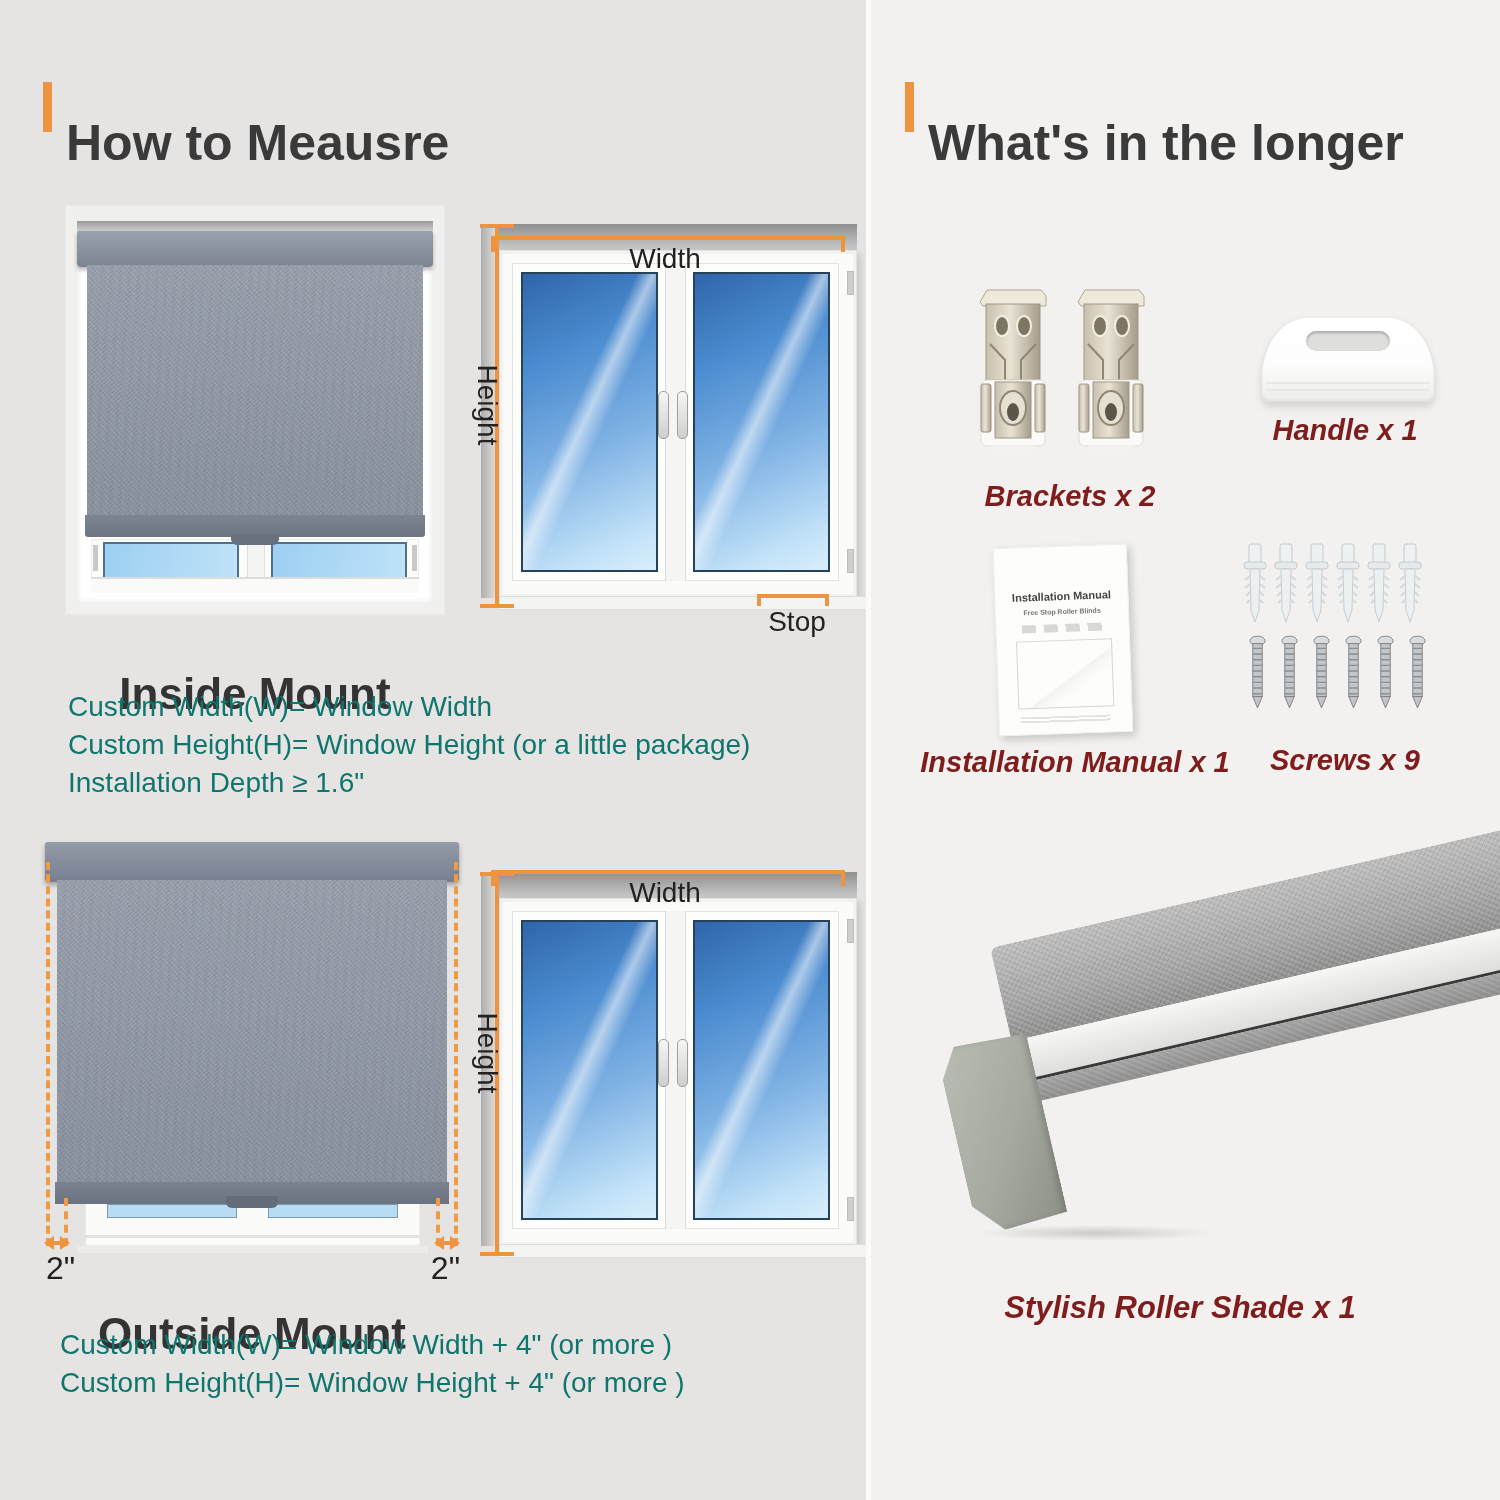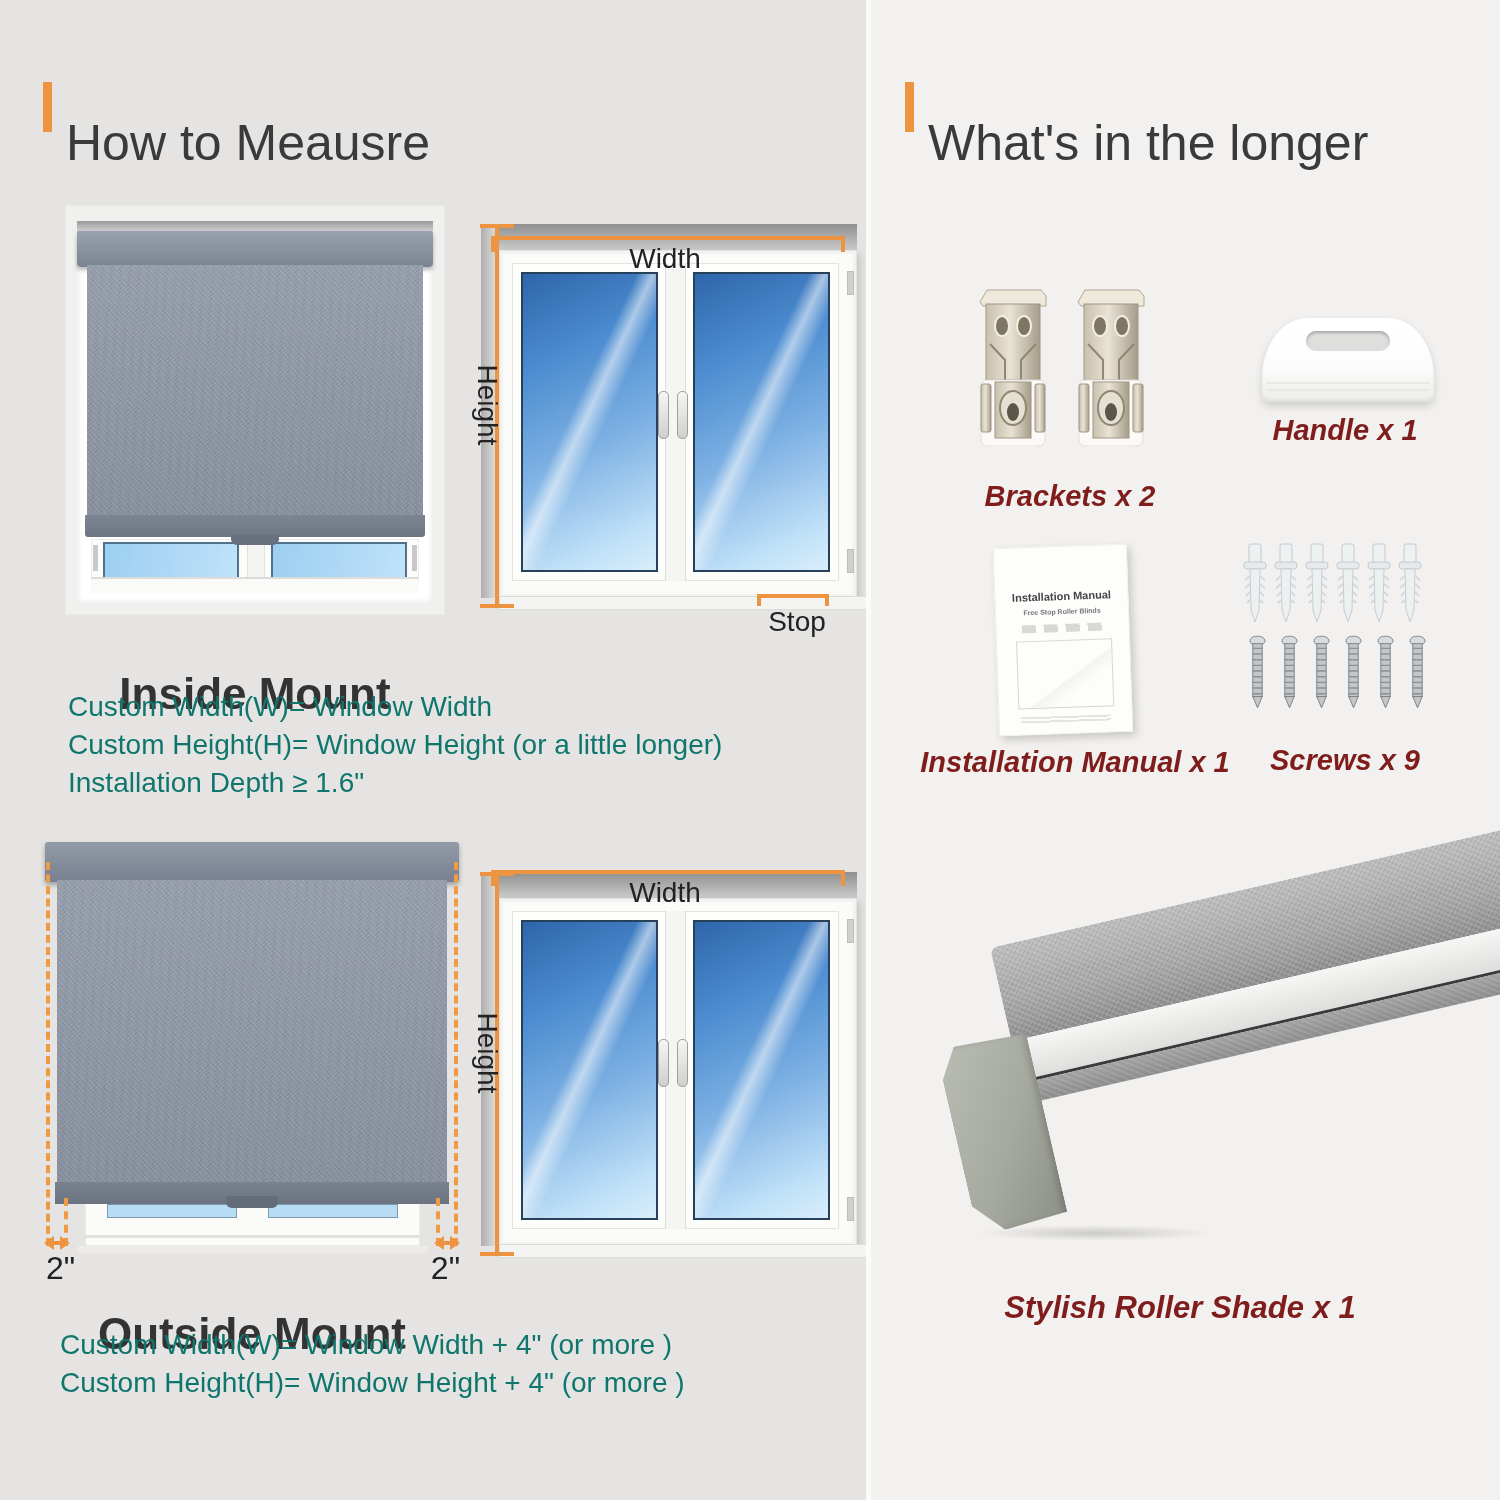--- a/index.html
+++ b/index.html
@@ -6,21 +6,21 @@
   body{font-family:"Liberation Sans", sans-serif;}
   #canvas{position:relative;width:1500px;height:1500px;overflow:hidden;background:#e5e4e2;}
 
   
   #panel-left{position:absolute;left:0;top:0;width:867px;height:1500px;background:#e5e4e2;}
   #panel-right{position:absolute;left:871px;top:0;width:629px;height:1500px;background:#f2f1ef;}
   #divider{position:absolute;left:866px;top:0;width:6px;height:1500px;background:#fbfbfa;}
 
   
   .accent-bar{position:absolute;width:9px;height:50px;background:#ee9440;}
-  .big-heading{position:absolute;font-size:50px;font-weight:400;color:#3a3a3a;letter-spacing:0px;white-space:nowrap;}
+  .big-heading{position:absolute;font-size:50px;font-weight:700;color:#3a3a3a;letter-spacing:0px;white-space:nowrap;}
   #bar-left{left:43px;top:82px;}
   #hd-left{left:66px;top:80px;}
   #bar-right{left:905px;top:82px;}
   #hd-right{left:928px;top:80px;}
 
   
   #photo1{position:absolute;left:65px;top:205px;width:380px;height:410px;background:#f0f0ee;box-shadow:inset 0 0 0 1px #e9e9e7;}
   #photo1 .recess{position:absolute;left:12px;right:12px;top:16px;bottom:12px;background:#ffffff;box-shadow:inset 0 0 6px rgba(0,0,0,.12);}
   #photo1 .lintel{position:absolute;left:0;right:0;top:0;height:12px;background:linear-gradient(180deg,#9a9a9a,#d8d8d8);}
   .fabric-fill{background:
@@ -251,21 +251,21 @@
       <div class="lbl-height-wrap">
           <span class="diag-label" style="position:static;">Height</span>
         </div>
       <div class="dim dim-d"></div>
       <div class="diag-label lbl-depth">Stop</div>
     </div>
 
     <h2 id="title-inside" class="section-title">Inside Mount</h2>
     <div id="lines-inside" class="body-lines">
       <div>Custom Width(W)= Window Width</div>
-      <div>Custom Height(H)= Window Height (or a little longer)</div>
+      <div>Custom Height(H)= Window Height (or a little package)</div>
       <div>Installation Depth ≥ 1.6"</div>
     </div>
 
     <div id="photo2">
       <div class="win-behind">
         <div class="sliver svl"></div>
         <div class="sliver svr"></div>
         <div class="wb-sill"></div>
       </div>
       <div class="wb-ledge"></div>

